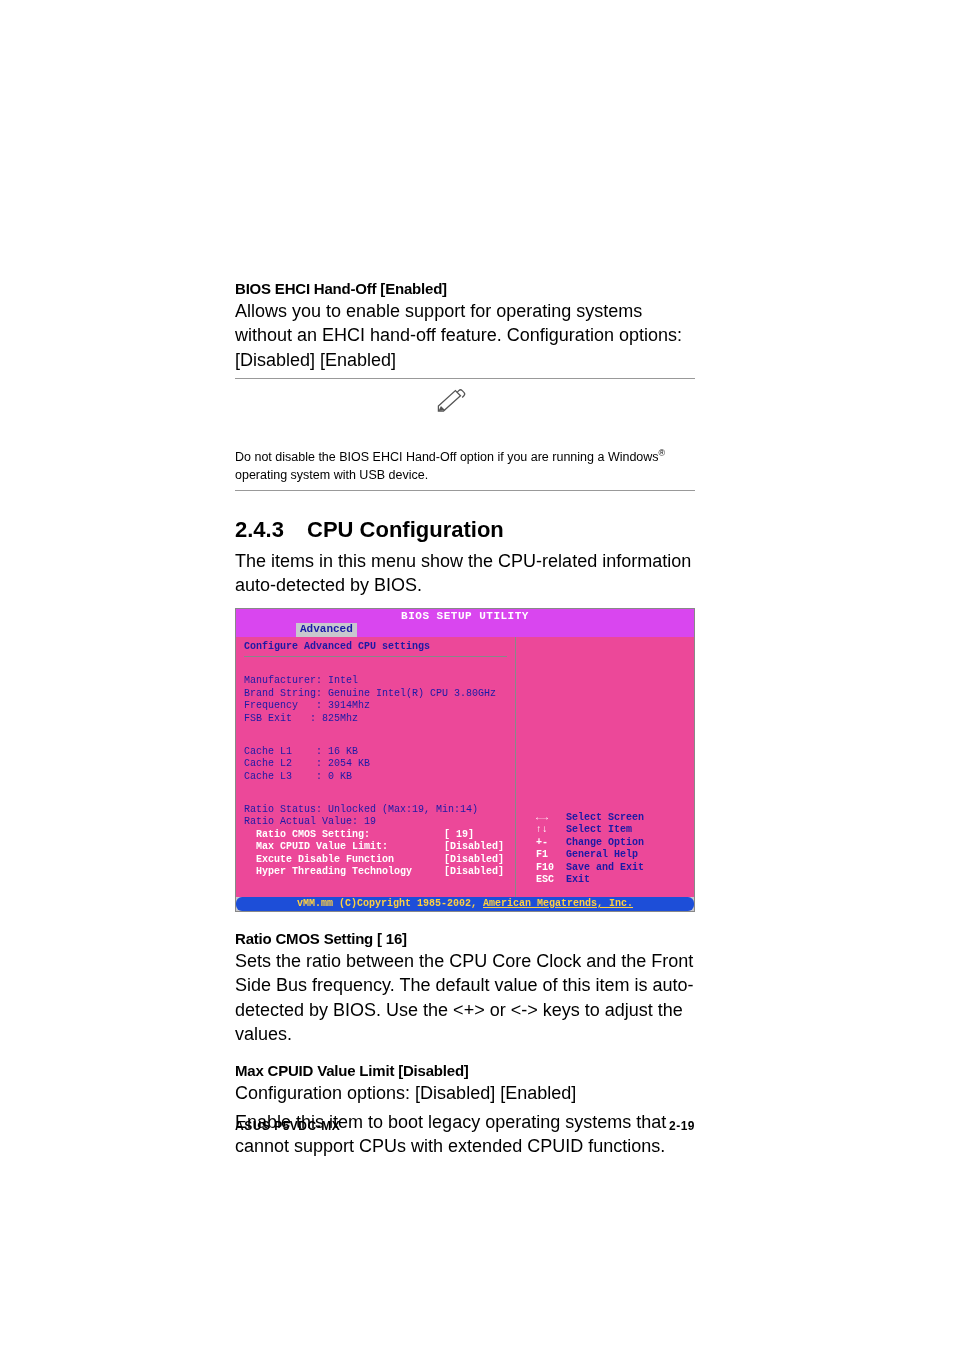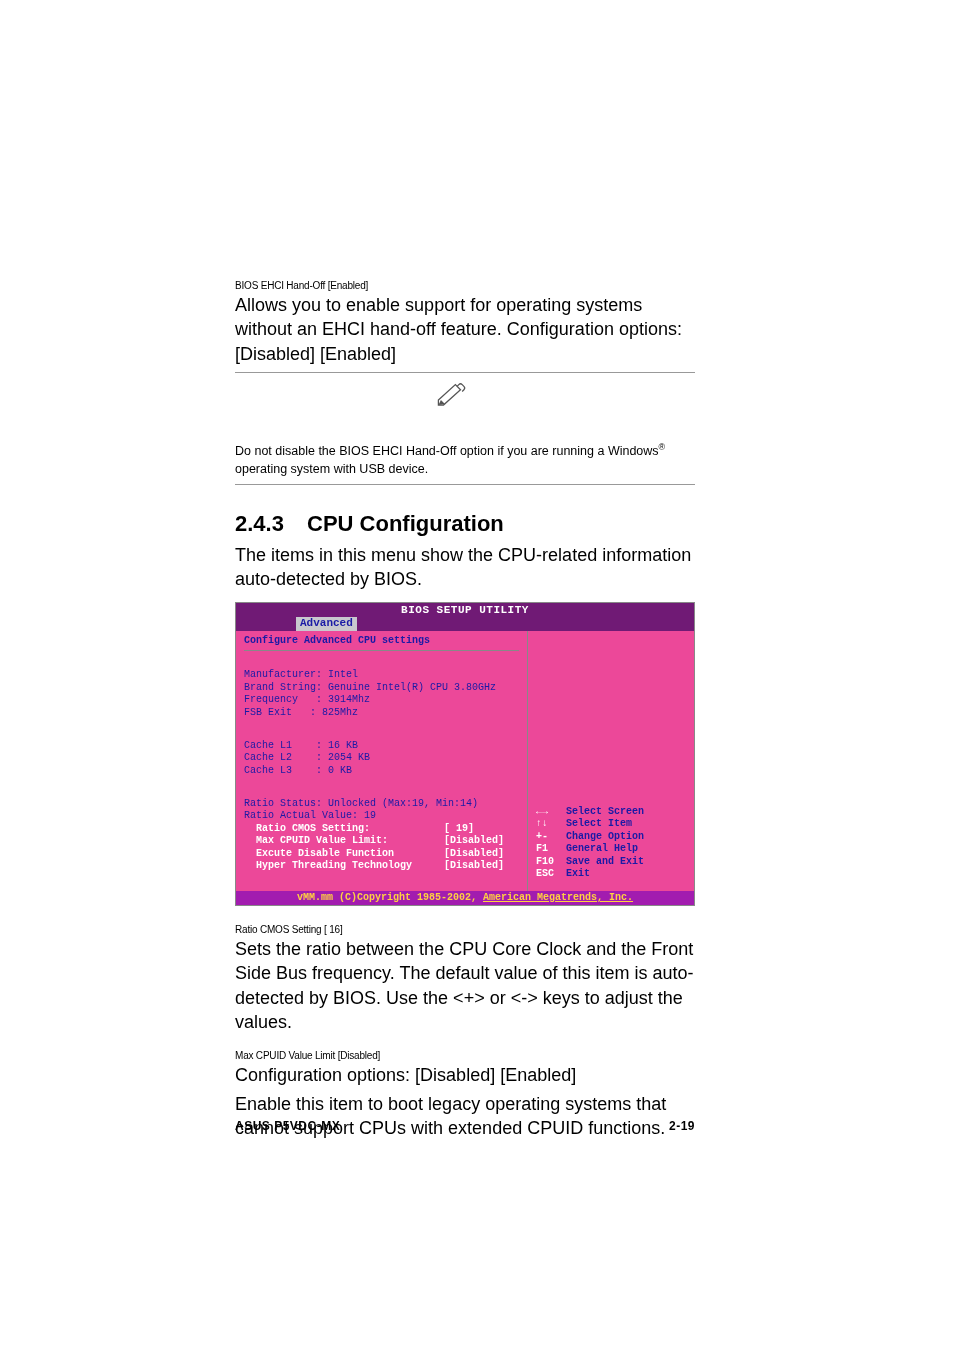--- a/index.html
+++ b/index.html
@@ -14,22 +14,22 @@
     width: 954px;
     height: 1351px;
     position: relative;
     box-sizing: border-box;
     padding: 280px 240px 0 235px;
   }
   .content {
     width: 460px;
   }
   .h-bold {
-    font-weight: normal;
-    font-size: 10px;
+    font-weight: bold;
+    font-size: 15px;
     margin: 0 0 2px 0;
     letter-spacing: -0.2px;
   }
   .h-large {
     font-weight: bold;
     font-size: 22px;
     margin: 26px 0 6px 0;
   }
   .h-large .secnum {
     display: inline-block;
@@ -65,21 +65,21 @@
   
   .bios {
     margin: 10px 0 18px 0;
     border: 1px solid #888;
     font-family: "Courier New", monospace;
     font-size: 10px;
     line-height: 1.25;
     background: #c8c8ce;
   }
   .bios-titlebar {
-    background: #701a75;
+    background: #d946ef;
     color: #fff;
     font-weight: bold;
     font-size: 11px;
     padding: 1px 0 0 0;
   }
   .bios-title-center {
     text-align: center;
     letter-spacing: 0.5px;
   }
   .bios-tab {
@@ -104,35 +104,36 @@
     color: #1a1aa6;
     border-bottom: 1px solid #888;
     padding-bottom: 2px;
     margin-bottom: 6px;
   }
   .bios-left .blk { margin-bottom: 8px; white-space: pre; }
   .bios-left .white { color: #fff; font-weight: bold; }
   .bios-right {
     width: 150px;
     border-left: 1px solid #888;
-    padding: 4px 8px 10px 8px;
+    padding: 4px 8px 10px 20px;
     color: #1a1aa6;
     display: flex;
     flex-direction: column;
     justify-content: flex-end;
   }
   .bios-right .legend { white-space: pre; font-weight: bold; }
   .bios-right .legend .hl { color: #fff; }
   .bios-footer {
-    background: #a21caf;
+    background: #1d4ed8;
     color: #ffd040;
     font-weight: bold;
     text-align: center;
     font-size: 10px;
     padding: 1px 12px;
+    border-radius: 6px;
   }
   .bios-footer .ul { text-decoration: underline; }
 
   .footer {
     position: absolute;
     bottom: 218px;
     left: 235px;
     width: 460px;
     display: flex;
     justify-content: space-between;

